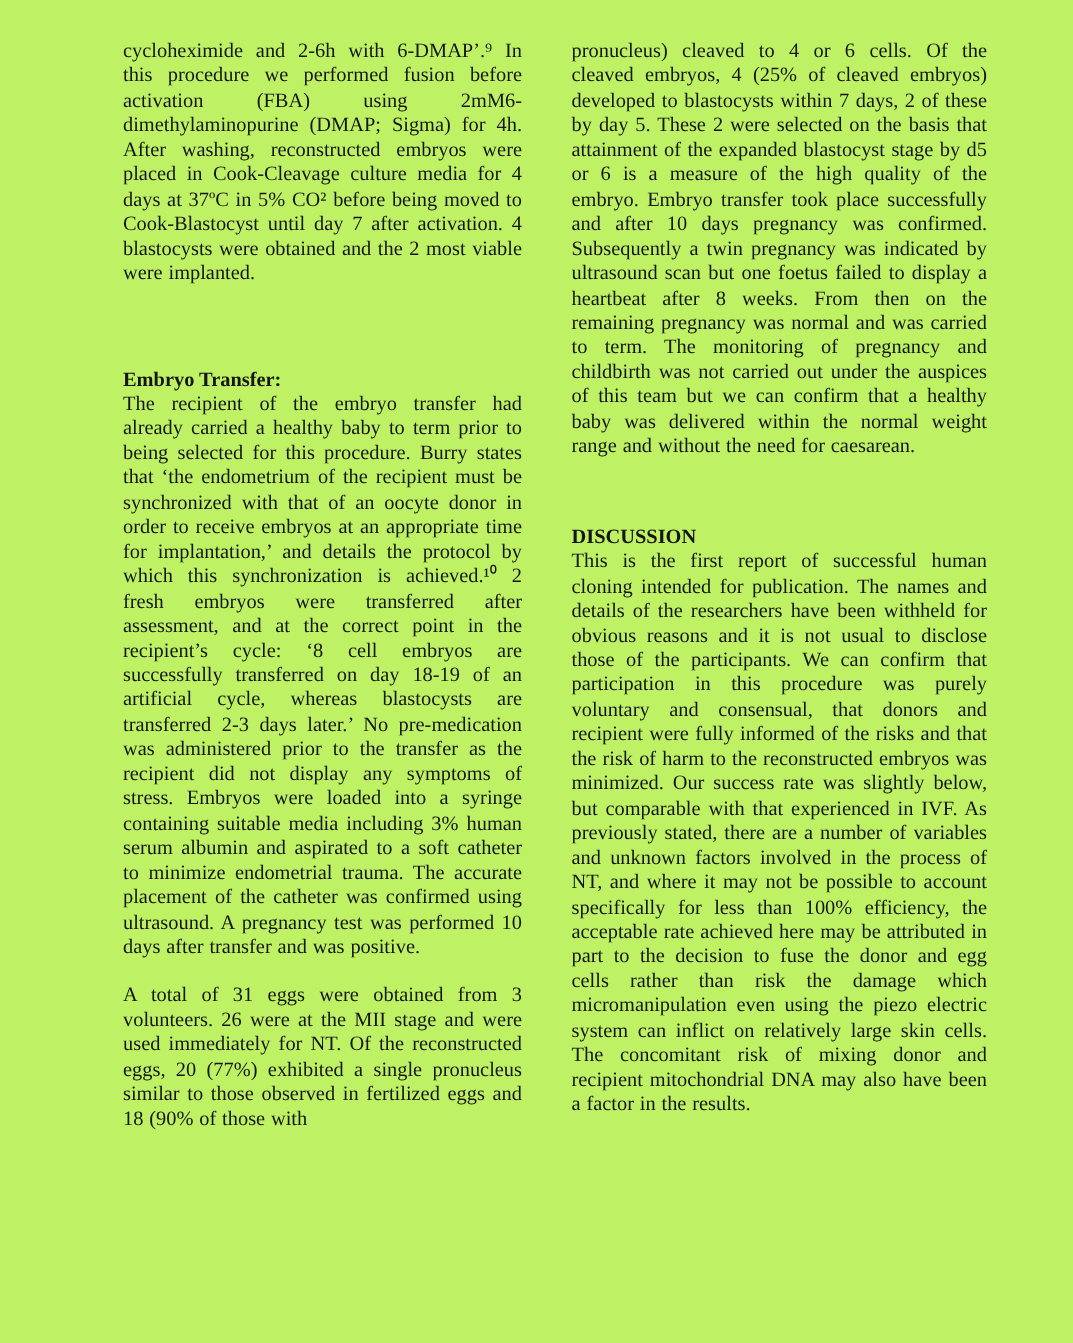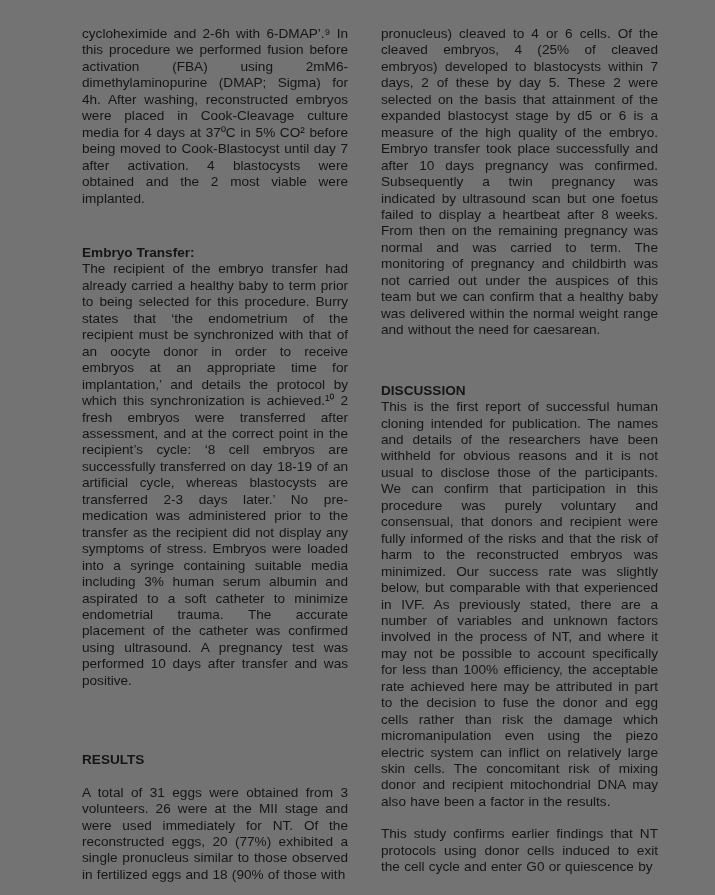--- a/index.html
+++ b/index.html
@@ -4,23 +4,23 @@
 <style>
   html, body {
     margin: 0;
     padding: 0;
     background: #e9e9e9;
   }
   .page {
     position: relative;
     width: 715px;
     height: 895px;
-    background: #737373;
+    background: #bef264;
     overflow: hidden;
-    font-family: Liberation Sans, sans-serif;
+    font-family: Liberation Serif, serif;
     color: #151515;
   }
   .columns {
     display: flex;
     padding: 26px 0 0 82px;
     gap: 33px;
   }
   .col {
     font-size: 13.6px;
     line-height: 16.45px;
@@ -34,46 +34,44 @@
   }
   .sec-heading {
     margin: 0;
     font-size: 13.6px;
     line-height: 16.45px;
     font-weight: bold;
   }
   
   .gap-blank-sm { margin-top: 0; }  
   .gap-blank    { margin-top: 16px; }  
-  .gap-before-h2 { margin-top: 38px; } 
+  .gap-before-h2 { margin-top: 54px; } 
   .gap-before-results { margin-top: 63px; }
   .gap-before-discussion { margin-top: 44px; }
 </style>
 </head>
 <body>
 
 <div class="page">
   <div class="columns">
 
     <div class="col col-left">
       <p class="para">cycloheximide and 2-6h with 6-DMAP’.⁹ In this procedure we performed fusion before activation (FBA) using 2mM6-dimethylaminopurine (DMAP; Sigma) for 4h. After washing, reconstructed embryos were placed in Cook-Cleavage culture media for 4 days at 37ºC in 5% CO² before being moved to Cook-Blastocyst until day 7 after activation. 4 blastocysts were obtained and the 2 most viable were implanted.</p>
 
       <h2 class="sec-heading gap-before-h2">Embryo Transfer:</h2>
 
       <p class="para gap-blank-sm">The recipient of the embryo transfer had already carried a healthy baby to term prior to being selected for this procedure. Burry states that ‘the endometrium of the recipient must be synchronized with that of an oocyte donor in order to receive embryos at an appropriate time for implantation,’ and details the protocol by which this synchronization is achieved.¹⁰ 2 fresh embryos were transferred after assessment, and at the correct point in the recipient’s cycle: ‘8 cell embryos are successfully transferred on day 18-19 of an artificial cycle, whereas blastocysts are transferred 2-3 days later.’ No pre-medication was administered prior to the transfer as the recipient did not display any symptoms of stress. Embryos were loaded into a syringe containing suitable media including 3% human serum albumin and aspirated to a soft catheter to minimize endometrial trauma. The accurate placement of the catheter was confirmed using ultrasound. A pregnancy test was performed 10 days after transfer and was positive.</p>
 
-      <h2 class="sec-heading gap-before-results">RESULTS</h2>
 
       <p class="para gap-blank">A total of 31 eggs were obtained from 3 volunteers. 26 were at the MII stage and were used immediately for NT. Of the reconstructed eggs, 20 (77%) exhibited a single pronucleus similar to those observed in fertilized eggs and 18 (90% of those with</p>
     </div>
 
     <div class="col col-right">
       <p class="para">pronucleus) cleaved to 4 or 6 cells. Of the cleaved embryos, 4 (25% of cleaved embryos) developed to blastocysts within 7 days, 2 of these by day 5. These 2 were selected on the basis that attainment of the expanded blastocyst stage by d5 or 6 is a measure of the high quality of the embryo. Embryo transfer took place successfully and after 10 days pregnancy was confirmed. Subsequently a twin pregnancy was indicated by ultrasound scan but one foetus failed to display a heartbeat after 8 weeks. From then on the remaining pregnancy was normal and was carried to term. The monitoring of pregnancy and childbirth was not carried out under the auspices of this team but we can confirm that a healthy baby was delivered within the normal weight range and without the need for caesarean.</p>
 
       <h2 class="sec-heading gap-before-discussion">DISCUSSION</h2>
 
       <p class="para">This is the first report of successful human cloning intended for publication. The names and details of the researchers have been withheld for obvious reasons and it is not usual to disclose those of the participants. We can confirm that participation in this procedure was purely voluntary and consensual, that donors and recipient were fully informed of the risks and that the risk of harm to the reconstructed embryos was minimized. Our success rate was slightly below, but comparable with that experienced in IVF. As previously stated, there are a number of variables and unknown factors involved in the process of NT, and where it may not be possible to account specifically for less than 100% efficiency, the acceptable rate achieved here may be attributed in part to the decision to fuse the donor and egg cells rather than risk the damage which micromanipulation even using the piezo electric system can inflict on relatively large skin cells. The concomitant risk of mixing donor and recipient mitochondrial DNA may also have been a factor in the results.</p>
 
-      <p class="para gap-blank">This study confirms earlier findings that NT protocols using donor cells induced to exit the cell cycle and enter G0 or quiescence by</p>
     </div>
 
   </div>
 </div>
 
 </body></html>

